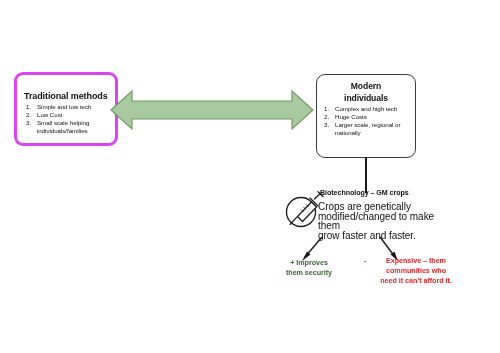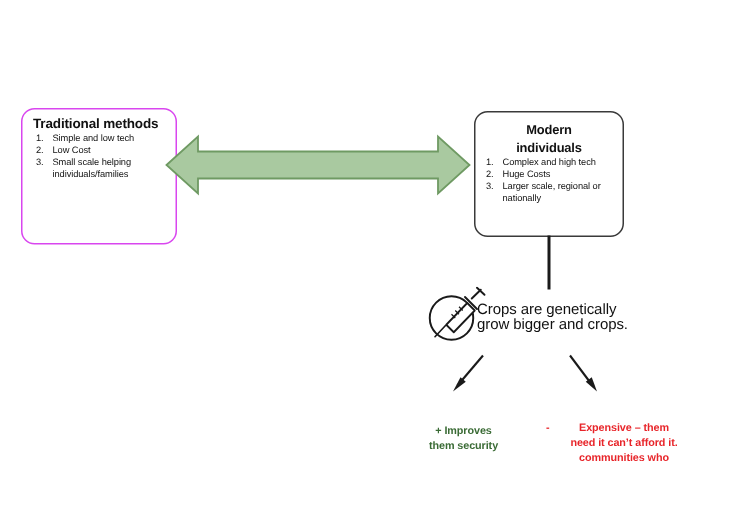--- a/index.html
+++ b/index.html
@@ -24,23 +24,23 @@
     position: absolute;
     box-sizing: border-box;
     background: #ffffff;
     border-radius: 9px;
     color: #111111;
   }
   #traditional-box {
     left: 14px;
     top: 72px;
     width: 104px;
-    height: 91px;
-    border: 1px solid #d946ef;
-    padding: 4px 6px 4px 7px;
+    height: 74px;
+    border: 3px solid #d946ef;
+    padding: 16px 6px 4px 7px;
   }
   #modern-box {
     left: 316px;
     top: 74px;
     width: 100px;
     height: 84px;
     border: 1.4px solid #3a3a3a;
     padding: 6px 5px 4px 5px;
   }
 
@@ -131,21 +131,20 @@
     top: 236px;
     width: 116px;
     height: 26px;
   }
 
   
   .outcome {
     position: absolute;
     font-weight: bold;
     letter-spacing: -0.05px;
-    margin-top: 24px;
   }
   #outcome-positive {
     left: 268px;
     top: 258px;
     width: 82px;
     text-align: center;
     color: #3a6b35;
     font-size: 7.2px;
     line-height: 10.2px;
   }
@@ -207,23 +206,25 @@
     <path d="M26.0 7.0 L34.0 15.0" stroke="#1a1a1a" stroke-width="1.3" stroke-linecap="round"></path>
 
     <path d="M30.5 8.0 L36.5 2.2" stroke="#1a1a1a" stroke-width="1.3" stroke-linecap="round"></path>
     <path d="M34.0 0.8 L39.0 5.5" stroke="#1a1a1a" stroke-width="1.3" stroke-linecap="round"></path>
 
     <path d="M13.0 26.0 L6.0 33.5" stroke="#1a1a1a" stroke-width="1.1" stroke-linecap="round"></path>
 
     <path d="M22.0 13.5 L24.5 16.0 M19.5 16.0 L22.0 18.5 M17.0 18.5 L19.5 21.0" stroke="#1a1a1a" stroke-width="0.8"></path>
   </svg>
 
+  <div id="biotech-heading">Biotechnology – GM crops</div>
   <div id="biotech-body">
     <div>Crops are genetically</div>
-    <div>grow bigger and crops.</div>
+    <div>modified/changed to make them</div>
+    <div>grow faster and faster.</div>
   </div>
 
   <svg id="branch-arrows" viewBox="0 0 116 26">
     <g>
       <path d="M26 1 L9 21" stroke="#1a1a1a" stroke-width="1.4" fill="none"></path>
       <polygon points="6,25 14.5,18.5 11.0,15.5" fill="#1a1a1a"></polygon>
     </g>
     <g>
       <path d="M84 1 L99 21" stroke="#1a1a1a" stroke-width="1.4" fill="none"></path>
       <polygon points="102,25 94.5,18.5 98.5,15.5" fill="#1a1a1a"></polygon>
@@ -233,17 +234,17 @@
   <div class="outcome" id="outcome-positive">
     <div>+ Improves</div>
     <div>them security</div>
   </div>
 
   <div class="outcome" id="outcome-negative">
     <span class="neg-row">
       <span class="neg-dash">-</span>
       <span>Expensive – them</span>
     </span>
+    <div>communities who</div>
     <div>need it can’t afford it.</div>
-    <div>communities who</div>
   </div>
 
 </div>
 
 </body></html>

